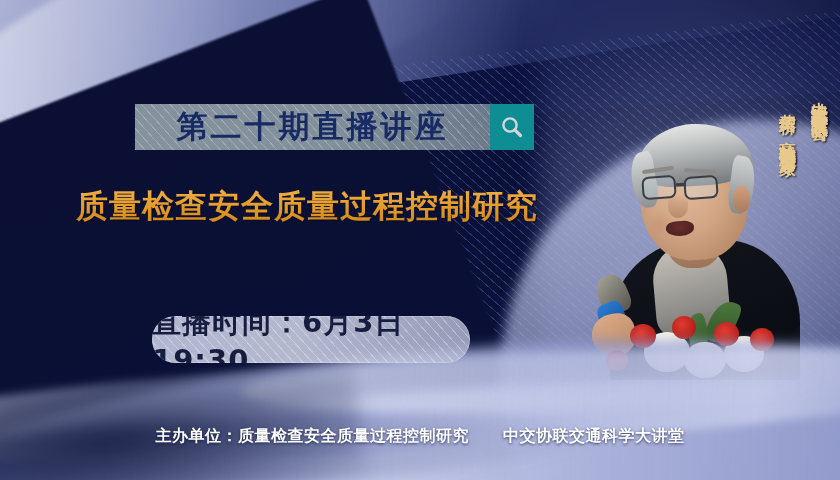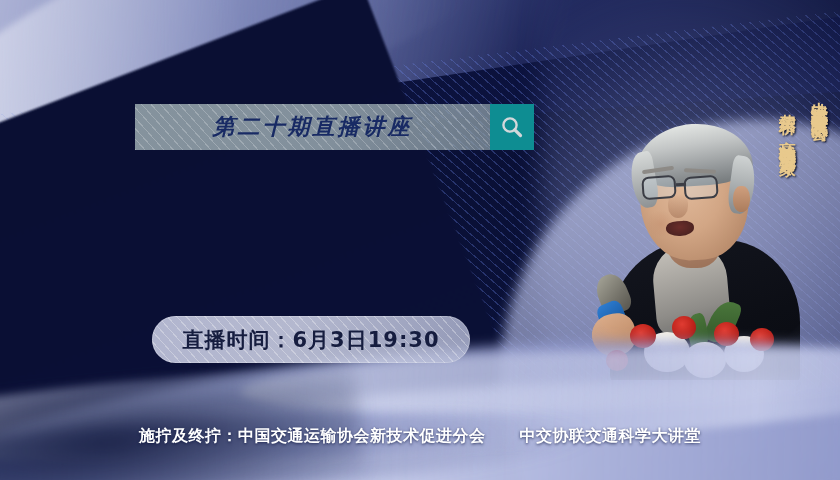--- a/index.html
+++ b/index.html
@@ -228,23 +228,22 @@
     position:absolute;left:135px;top:104px;width:355px;height:46px;
     background:linear-gradient(100deg,rgba(150,165,172,.88),rgba(160,176,182,.80) 55%,rgba(143,160,168,.72));
     display:flex;align-items:center;justify-content:center;
   }
   .sub-bar::after{
     content:"";position:absolute;inset:0;
     background:repeating-linear-gradient(48deg,rgba(255,255,255,.22) 0,rgba(255,255,255,.22) 1px,rgba(255,255,255,0) 1px,rgba(255,255,255,0) 7px);
   }
   .sub-text{
     position:relative;z-index:2;
-    font-size:22px;font-weight:bold;letter-spacing:3px;color:#182a64;
-    font-family:"DejaVu Sans","Liberation Sans",sans-serif;
-    font-style:italic;
+    font-size:31px;font-weight:bold;letter-spacing:3px;color:#182a64;
+    font-family:"DejaVu Sans","Liberation Sans",sans-serif;
   }
   .search-box{
     position:absolute;left:490px;top:104px;width:44px;height:46px;
     background:#0e8d92;display:flex;align-items:center;justify-content:center;
   }
   .search-box svg{display:block;}
 
   .headline{
     position:absolute;left:8px;top:186px;width:598px;
     text-align:center;line-height:1.26;
@@ -265,23 +264,22 @@
     display:flex;align-items:center;justify-content:center;
     box-shadow:0 0 0 1px rgba(255,255,255,.22) inset;
     overflow:hidden;
   }
   .time-pill::after{
     content:"";position:absolute;inset:0;
     background:repeating-linear-gradient(48deg,rgba(255,255,255,.30) 0,rgba(255,255,255,.30) 1px,rgba(255,255,255,0) 1px,rgba(255,255,255,0) 7px);
   }
   .time-text{
     position:relative;z-index:2;
-    font-size:21px;font-weight:bold;letter-spacing:1px;color:#161d3f;
-    font-family:"DejaVu Sans","Liberation Sans",sans-serif;
-    text-align:right;
+    font-size:29px;font-weight:bold;letter-spacing:1px;color:#161d3f;
+    font-family:"DejaVu Sans","Liberation Sans",sans-serif;
   }
 
   .vcol{
     position:absolute;
     writing-mode:vertical-rl;text-orientation:upright;
     font-size:17px;font-weight:bold;letter-spacing:2px;
     color:#e8c98d;
     font-family:"DejaVu Sans","Liberation Sans",sans-serif;
     text-shadow:1px 1px 2px rgba(5,10,35,.85);
     line-height:1;
@@ -361,28 +359,29 @@
     <span class="sub-text">第二十期直播讲座</span>
   </div>
   <div class="search-box">
     <svg width="26" height="26" viewBox="0 0 26 26" aria-hidden="true">
       <circle cx="11" cy="11" r="6.6" fill="none" stroke="#d3d7da" stroke-width="2.4"></circle>
       <line x1="15.8" y1="15.8" x2="21.5" y2="21.5" stroke="#d3d7da" stroke-width="3.2" stroke-linecap="round"></line>
     </svg>
   </div>
 
   <div class="headline">
+    <span class="l2">质量检查安全质量过程控制研究</span>
   </div>
 
   <div class="time-pill">
     <span class="time-text">直播时间：6月3日19:30</span>
   </div>
 
   <div class="vcol vcol-org">中铁大桥科学研究院有限公司</div>
   <div class="vcol vcol-person">黄绍桥  高栓试验研究首席专家</div>
 
   <div class="footer">
-    <span>施拧及终拧：中国交通运输协会新技术促进分会</span>
+    <span>主办单位：质量检查安全质量过程控制研究</span>
     <span class="gap"></span>
     <span>中交协联交通科学大讲堂</span>
   </div>
 
 </div>
 
 </body></html>

